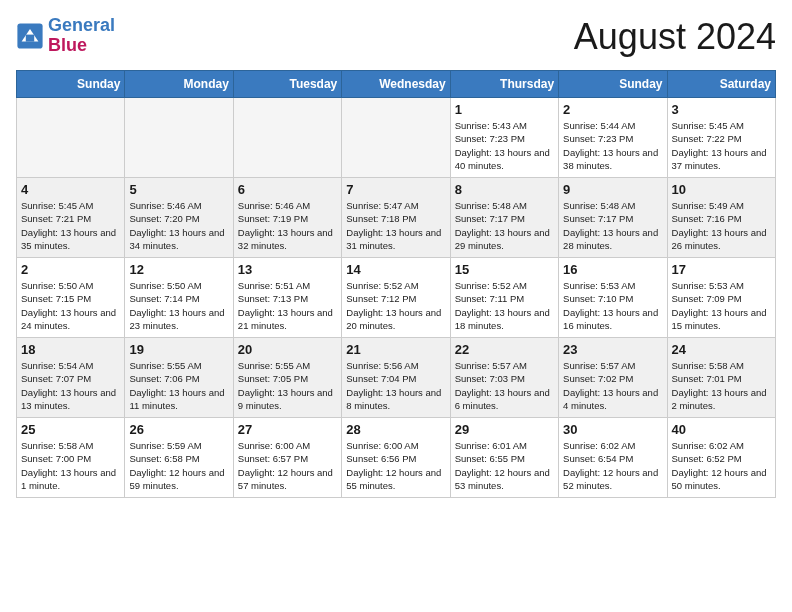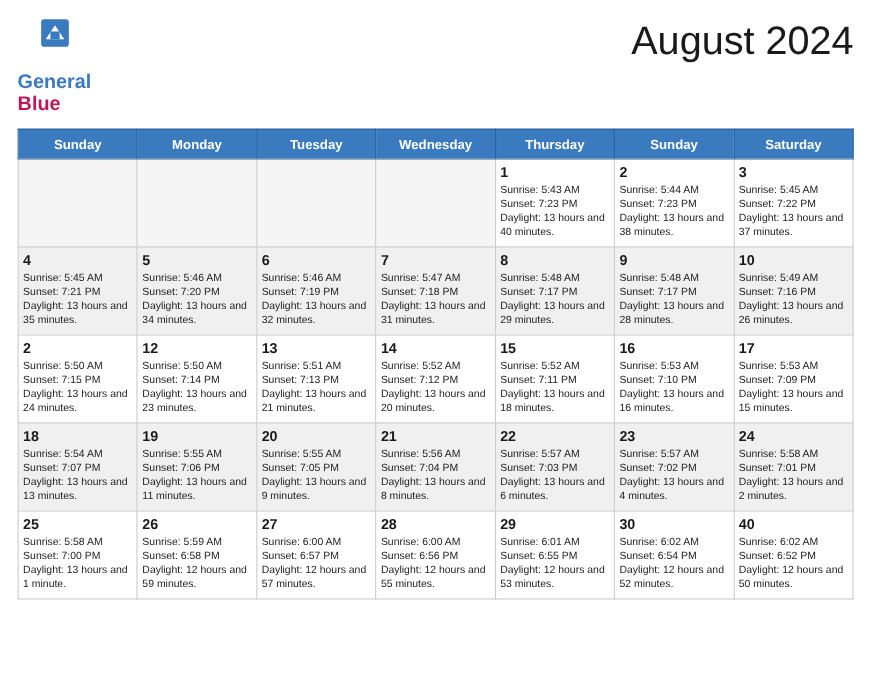--- a/index.html
+++ b/index.html
@@ -12,22 +12,21 @@
     }
     .header {
       display: flex;
       justify-content: space-between;
       align-items: flex-start;
       margin-bottom: 12px;
     }
     .logo {
       display: flex;
       align-items: center;
-      gap: 21px;
-      flex-direction: column;
+      gap: 4px;
     }
     .logo-text {
       font-size: 18px;
       font-weight: bold;
       color: #1a1a1a;
       line-height: 1.1;
     }
     .logo-text span {
       color: #3a7abf;
     }
@@ -51,21 +50,21 @@
       width: 100%;
       border-collapse: collapse;
       table-layout: fixed;
     }
     th {
       background: #3a7abf;
       color: #fff;
       padding: 6px 4px;
       font-size: 12px;
       font-weight: bold;
-      text-align: center;
+      text-align: right;
       border: 1px solid #2c6499;
     }
     td {
       border: 1px solid #ccc;
       vertical-align: top;
       padding: 4px;
       font-size: 10px;
       height: 80px;
       background: #fff;
     }

